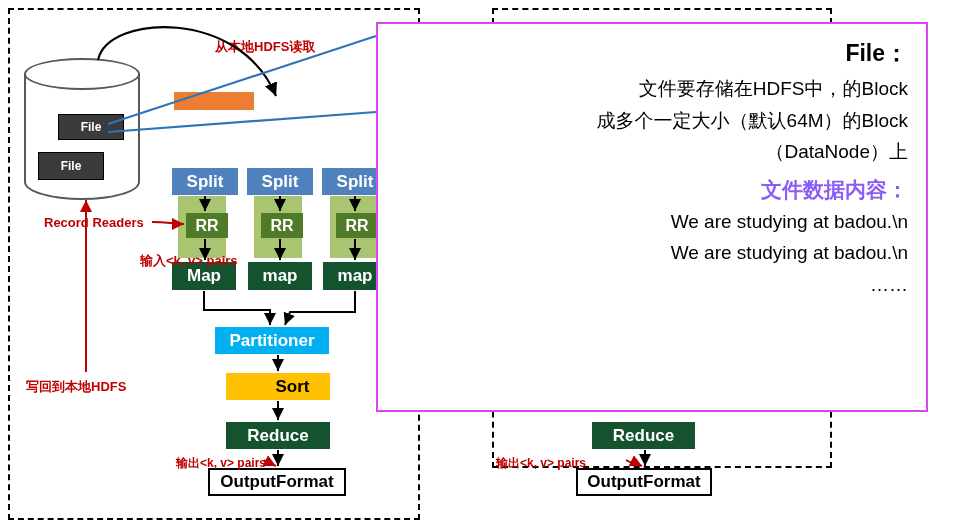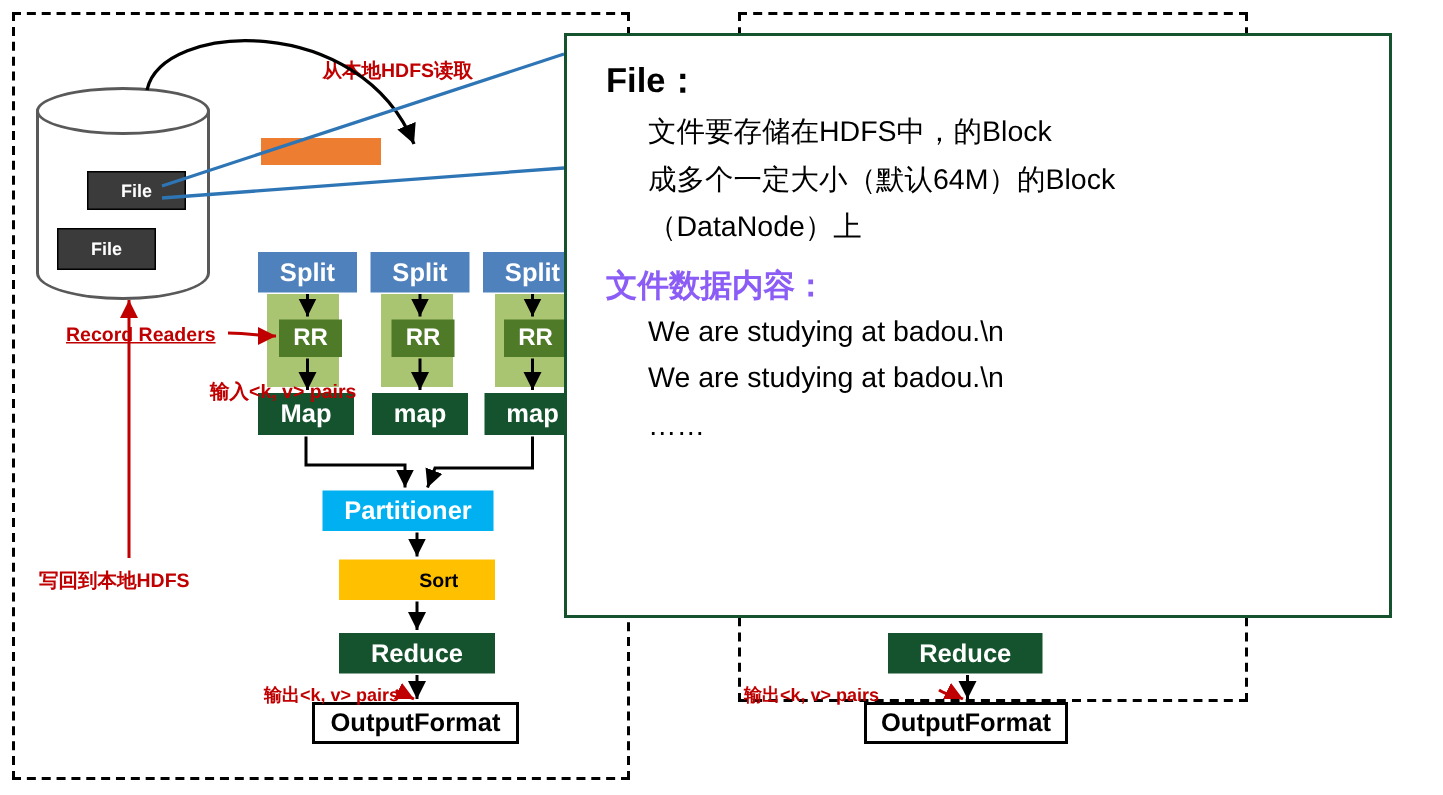--- a/index.html
+++ b/index.html
@@ -28,21 +28,21 @@
     text-align:center;
     display:flex;
     align-items:center;
     justify-content:center;
     white-space:nowrap;
   }
   .split{background:#4f81bd;font-size:17px;}
   .rr{background:#4f7a28;font-size:16px;}
   .map{background:#14532d;font-size:17px;}
   .partitioner{background:#00b0f0;font-size:17px;}
-  .sort{background:#ffc000;color:#000;font-size:13px;padding-left:29px;}
+  .sort{background:#ffc000;color:#000;font-size:17px;padding-left:29px;}
   .reduce{background:#14532d;font-size:17px;}
   .outputformat{background:#ffffff;color:#000;border:2px solid #000;font-size:17px;}
   .filebox{background:#3b3b3b;color:#fff;font-size:12px;border:1px solid #000;}
   .orange{background:#ed7d31;}
   .greenbar{background:#9bbb59;}
 
   .redtext{
     position:absolute;
     color:#c00000;
     font-weight:bold;
@@ -67,23 +67,24 @@
     background:#ffffff;
     border:2px solid #595959;
     border-radius:50%;
     box-sizing:border-box;
   }
 
   
   .callout{
     position:absolute;
     background:#ffffff;
-    border:2px solid #14532d;
+    border:2px solid #d946ef;
     box-sizing:border-box;
     padding:14px 18px 10px 26px;
+    text-align:right;
   }
   .callout h2{
     margin:0 0 6px 0;
     font-size:23px;
     font-weight:bold;
     color:#000;
   }
   .callout p{
     margin:0 0 4px 0;
     font-size:19px;
@@ -133,21 +134,21 @@
   <div class="box map" style="left:172px;top:262px;width:64px;height:28px;">Map</div>
   <div class="box map" style="left:248px;top:262px;width:64px;height:28px;">map</div>
   <div class="box map" style="left:323px;top:262px;width:64px;height:28px;">map</div>
 
   <div class="box partitioner" style="left:215px;top:327px;width:114px;height:27px;">Partitioner</div>
   <div class="box sort" style="left:226px;top:373px;width:104px;height:27px;">Sort</div>
   <div class="box reduce" style="left:226px;top:422px;width:104px;height:27px;">Reduce</div>
   <div class="box outputformat" style="left:208px;top:468px;width:138px;height:28px;">OutputFormat</div>
 
   <div class="redtext" style="left:215px;top:38px;">从本地HDFS读取</div>
-  <div class="redtext" style="left:44px;top:215px;text-decoration:underline;">Record Readers</div>
+  <div class="redtext" style="left:44px;top:215px;">Record Readers</div>
   <div class="redtext" style="left:140px;top:252px;">输入&lt;k, v&gt; pairs</div>
   <div class="redtext" style="left:26px;top:378px;">写回到本地HDFS</div>
   <div class="redtext small" style="left:176px;top:455px;">输出&lt;k, v&gt; pairs</div>
 
   <svg class="overlay">
     <defs>
       <marker id="ar" markerWidth="8" markerHeight="8" refX="6" refY="3" orient="auto">
         <path d="M0,0 L6,3 L0,6 z" fill="#000"></path>
       </marker>
       <marker id="arr" markerWidth="8" markerHeight="8" refX="6" refY="3" orient="auto">

